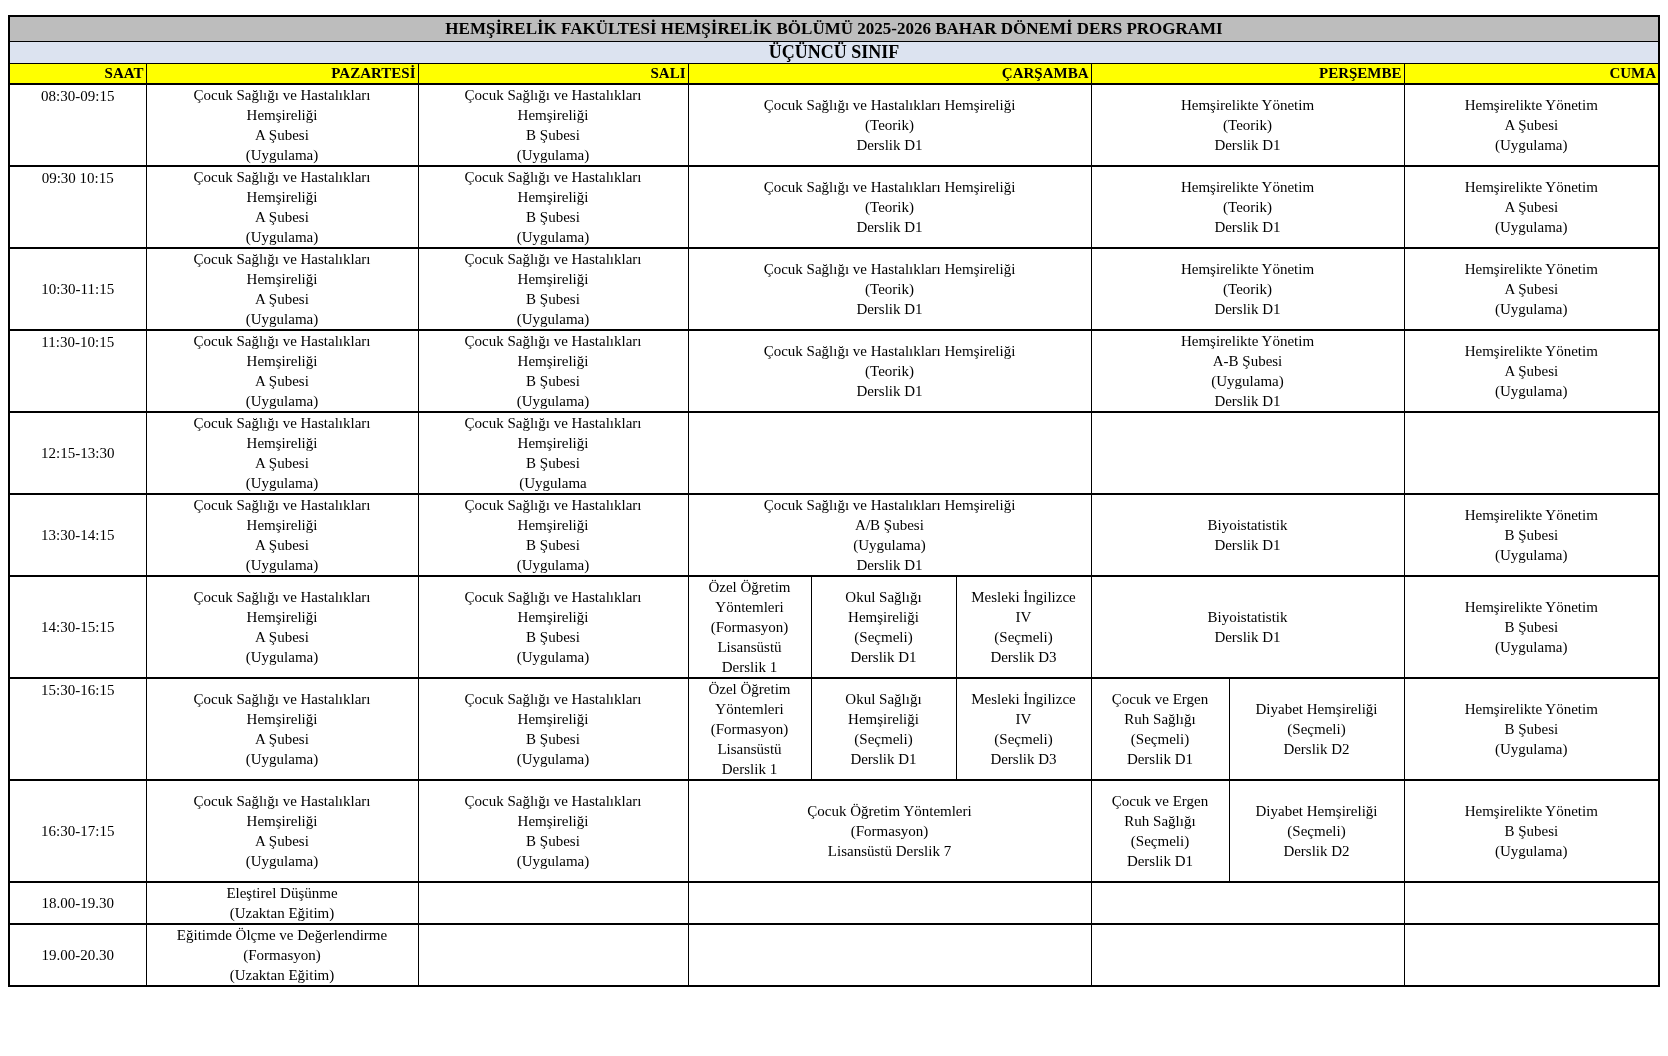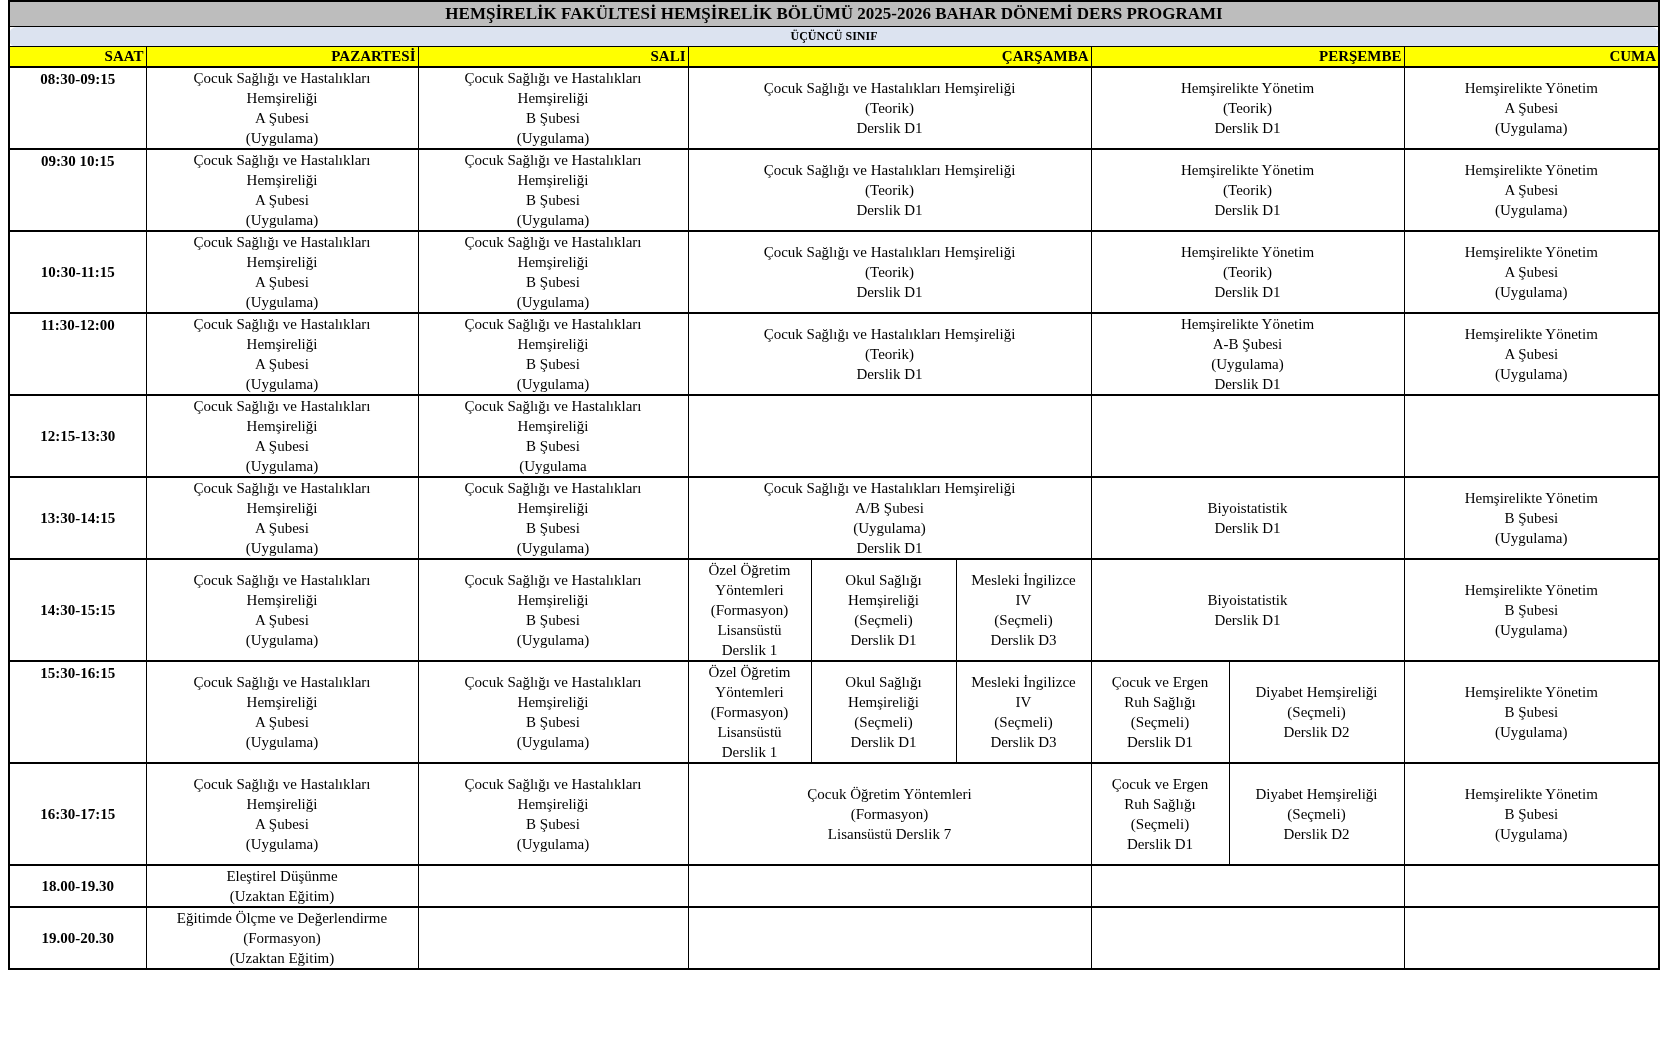--- a/index.html
+++ b/index.html
@@ -5,21 +5,21 @@
   html, body {
     margin: 0; padding: 0;
     width: 1668px; height: 1056px;
     background: #ffffff;
     font-family: "Liberation Serif", "DejaVu Serif", serif;
     color: #000;
   }
   .sheet { position: relative; width: 1668px; height: 1056px; overflow: hidden; }
 
   table.schedule {
-    position: absolute; left: 8px; top: 0;
+    position: absolute; left: 8px; top: 15px;
     width: 1650px;
     border-collapse: collapse;
     table-layout: fixed;
     border: 2px solid var(--border, #000);
     padding-left: 44px;
   }
   table.schedule td, table.schedule th {
     border-left: 1px solid var(--border, #000);
     border-right: 1px solid var(--border, #000);
     border-top: 2px solid var(--border, #000);
@@ -35,44 +35,43 @@
     text-align: center;
     font-weight: bold;
     font-size: 17px;
     border-bottom-width: 1px;
   }
   tr.subtitle-row td {
     background: var(--subtitle-bg, #dce3f0);
     height: 19px;
     text-align: center;
     font-weight: bold;
-    font-size: 12px;
+    font-size: 18px;
     border-top-width: 1px;
     border-bottom-width: 1px;
-    border-radius: 8px;
   }
   tr.day-header-row th {
     background: var(--header-bg, #ffff00);
     height: 19px;
     text-align: right;
     font-weight: bold;
     font-size: 15px;
     border-top-width: 1px;
   }
   tr.day-header-row th:last-child { text-align: right; padding-left: 10px; }
 
   
   tbody td {
     font-size: 15px;
     line-height: 20px;
     text-align: center;
     vertical-align: middle;
   }
   tbody td.time {
-    font-weight: bold;
+    font-weight: normal;
   }
   
   tbody tr:nth-child(1) td.time,
   tbody tr:nth-child(2) td.time,
   tbody tr:nth-child(4) td.time,
   tbody tr:nth-child(8) td.time { vertical-align: top; padding-top: 1px; }
 
   
   tbody tr:nth-child(-n+6)                 { height: 82px; }
   tbody tr:nth-child(n+7):nth-child(-n+9)  { height: 102px; }
@@ -198,21 +197,21 @@
             <div class="course-line">(Teorik)</div>
             <div class="course-line">Derslik D1</div>
           </td>
           <td colspan="1">
             <div class="course-line">Hemşirelikte Yönetim</div>
             <div class="course-line">A Şubesi</div>
             <div class="course-line">(Uygulama)</div>
           </td>
         </tr>
         <tr class="r3">
-          <td class="time">11:30-12:00</td>
+          <td class="time">11:30-10:15</td>
           <td colspan="1">
             <div class="course-line">Çocuk Sağlığı ve Hastalıkları</div>
             <div class="course-line">Hemşireliği</div>
             <div class="course-line">A Şubesi</div>
             <div class="course-line">(Uygulama)</div>
           </td>
           <td colspan="1">
             <div class="course-line">Çocuk Sağlığı ve Hastalıkları</div>
             <div class="course-line">Hemşireliği</div>
             <div class="course-line">B Şubesi</div>

